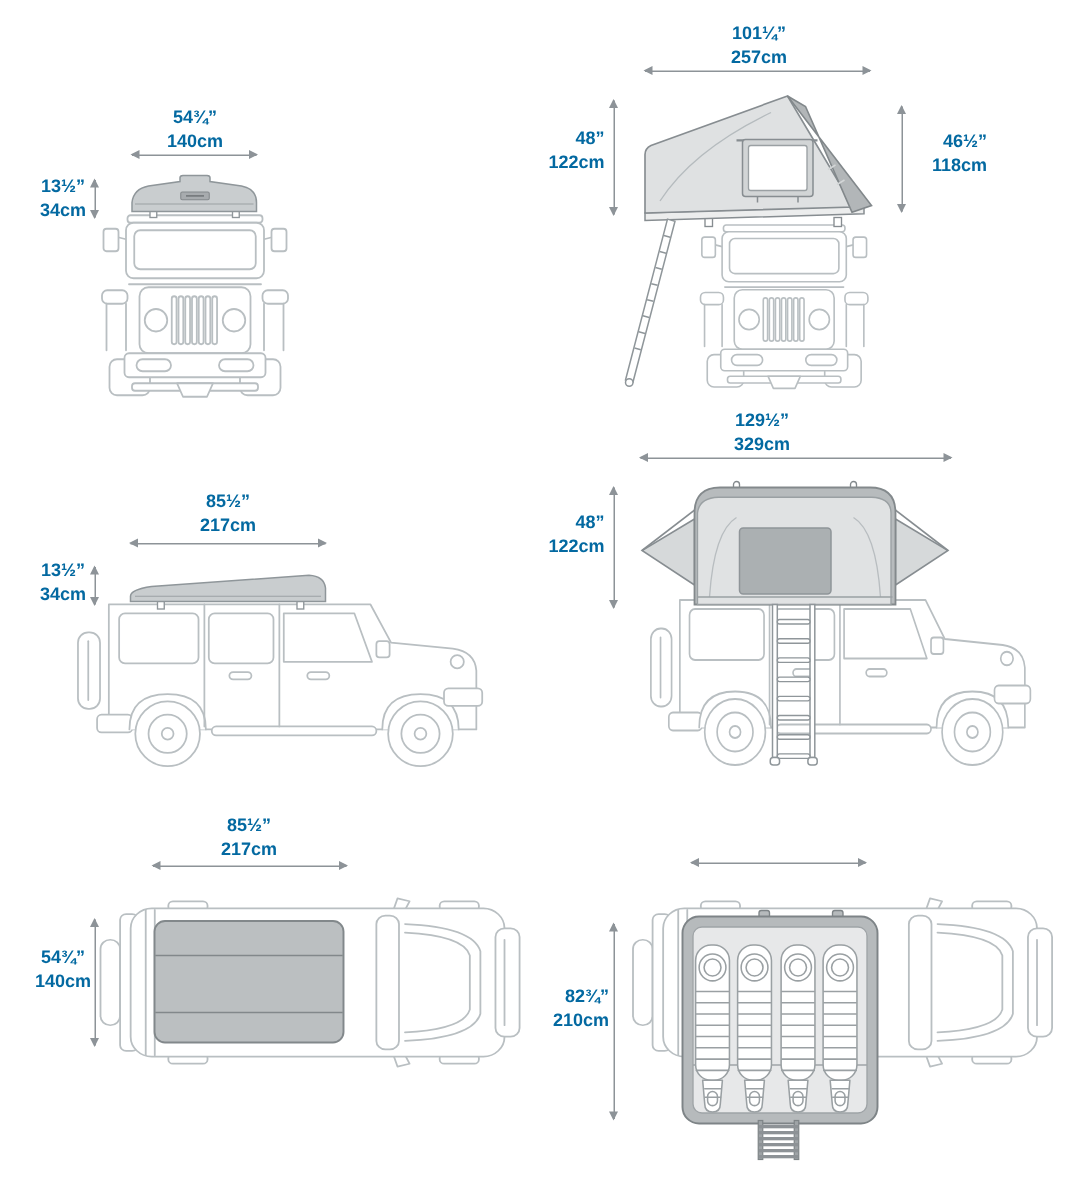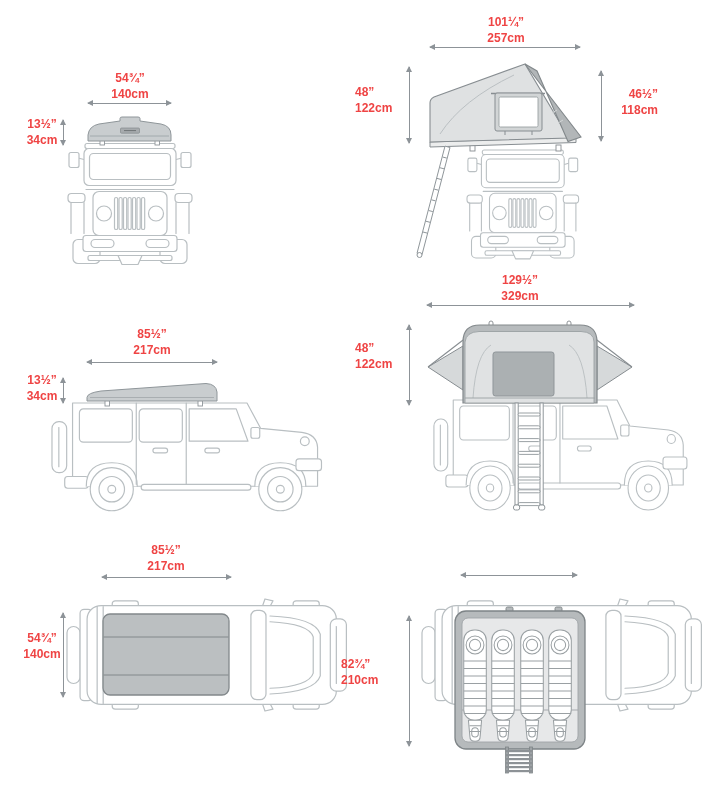--- a/index.html
+++ b/index.html
@@ -1,21 +1,21 @@
 <!DOCTYPE html>
 <html><head>
 <meta charset="utf-8">
 <style>
   html,body{margin:0;padding:0;background:#fff;}
   .canvas{position:relative;width:720px;height:788px;background:#ffffff;overflow:hidden;
           font-family:"Liberation Sans",sans-serif;}
   .view{position:absolute;inset:0;}
-  .dim-label{position:absolute;font-size:12px;line-height:16px;font-weight:700;color:#ef4444;}
+  .dim-label{position:absolute;font-size:12px;line-height:16px;font-weight:700;color:#0369a1;}
   .dim-label span{display:block;}
-  .ta-c{text-align:center;} .ta-r{text-align:left;} .ta-l{text-align:right;}
+  .ta-c{text-align:center;} .ta-r{text-align:right;} .ta-l{text-align:right;}
   .arrow-h{position:absolute;height:0;border-top:1px solid #8d9398;}
   .arrow-h::before,.arrow-h::after{content:"";position:absolute;width:0;height:0;border-style:solid;}
   .arrow-h::before{left:-1px;top:-4px;border-width:3.5px 6px 3.5px 0;border-color:transparent #8d9398 transparent transparent;}
   .arrow-h::after{right:-1px;top:-4px;border-width:3.5px 0 3.5px 6px;border-color:transparent transparent transparent #8d9398;}
   .arrow-v{position:absolute;width:0;border-left:1px solid #8d9398;}
   .arrow-v::before,.arrow-v::after{content:"";position:absolute;width:0;height:0;border-style:solid;}
   .arrow-v::before{top:-1px;left:-4px;border-width:0 3.5px 6px 3.5px;border-color:transparent transparent #8d9398 transparent;}
   .arrow-v::after{bottom:-1px;left:-4px;border-width:6px 3.5px 0 3.5px;border-color:#8d9398 transparent transparent transparent;}
   svg.illus{position:absolute;overflow:visible;}
 </style>
@@ -192,21 +192,21 @@
       <g>
         <rect x="55" y="24" width="4.5" height="6" fill="#fff" stroke="#8f969a" stroke-width="0.9"></rect>
         <rect x="148" y="24" width="4.5" height="6" fill="#fff" stroke="#8f969a" stroke-width="0.9"></rect>
         <path d="M37,25 L167,25 L167,16 Q166,8 156,7.5 L51,15 Q37,17 37,21.5 Z" fill="#c9cdcf" stroke="#8f969a" stroke-width="1"></path>
         <path d="M40,21.5 L164,21.5" stroke="#9ba1a4" stroke-width="0.7" fill="none"></path>
       </g>
     </svg>
   </section>
 
   <section class="view">
-    <div class="dim-label ta-c" style="left:480px;top:272px;width:80px">
+    <div class="dim-label ta-c" style="left:468px;top:272px;width:80px">
       <span>129½”</span>
       <span>329cm</span>
     </div>
     <div class="arrow-h" style="left:427px;top:305px;width:207px"></div>
     <div class="dim-label ta-r" style="left:355px;top:340px;width:48px">
       <span>48”</span>
       <span>122cm</span>
     </div>
     <div class="arrow-v" style="left:409px;top:325px;height:80px"></div>
     <svg class="illus" style="left:423px;top:320px" width="285" height="196" viewBox="0 0 285 196">
@@ -259,21 +259,21 @@
       <use href="#veh-top" transform="translate(1,2) scale(1.005,0.95)"></use>
       <g>
         <rect x="37" y="18" width="126" height="81" rx="7" fill="#bbbfc1" stroke="#82888b" stroke-width="1.3"></rect>
         <path d="M37.5,41 L162.5,41 M37.5,79 L162.5,79" stroke="#82888b" stroke-width="1" fill="none"></path>
       </g>
     </svg>
   </section>
 
   <section class="view">
     <div class="arrow-h" style="left:461px;top:575px;width:116px"></div>
-    <div class="dim-label ta-r" style="left:341px;top:656px;width:48px">
+    <div class="dim-label ta-r" style="left:358px;top:656px;width:48px">
       <span>82¾”</span>
       <span>210cm</span>
     </div>
     <div class="arrow-v" style="left:409px;top:616px;height:130px"></div>
     <svg class="illus" style="left:420px;top:596px" width="288" height="180" viewBox="0 0 288 180">
       <use href="#veh-top" transform="translate(2,2) scale(1.005,0.95)"></use>
       <g>
         <rect x="86" y="11" width="7" height="6" rx="1.5" fill="#b6babc" stroke="#7e8487" stroke-width="0.9"></rect>
         <rect x="135" y="11" width="7" height="6" rx="1.5" fill="#b6babc" stroke="#7e8487" stroke-width="0.9"></rect>
         <rect x="35" y="15" width="130" height="138" rx="11" fill="#b6babc" stroke="#7e8487" stroke-width="1.3"></rect>

